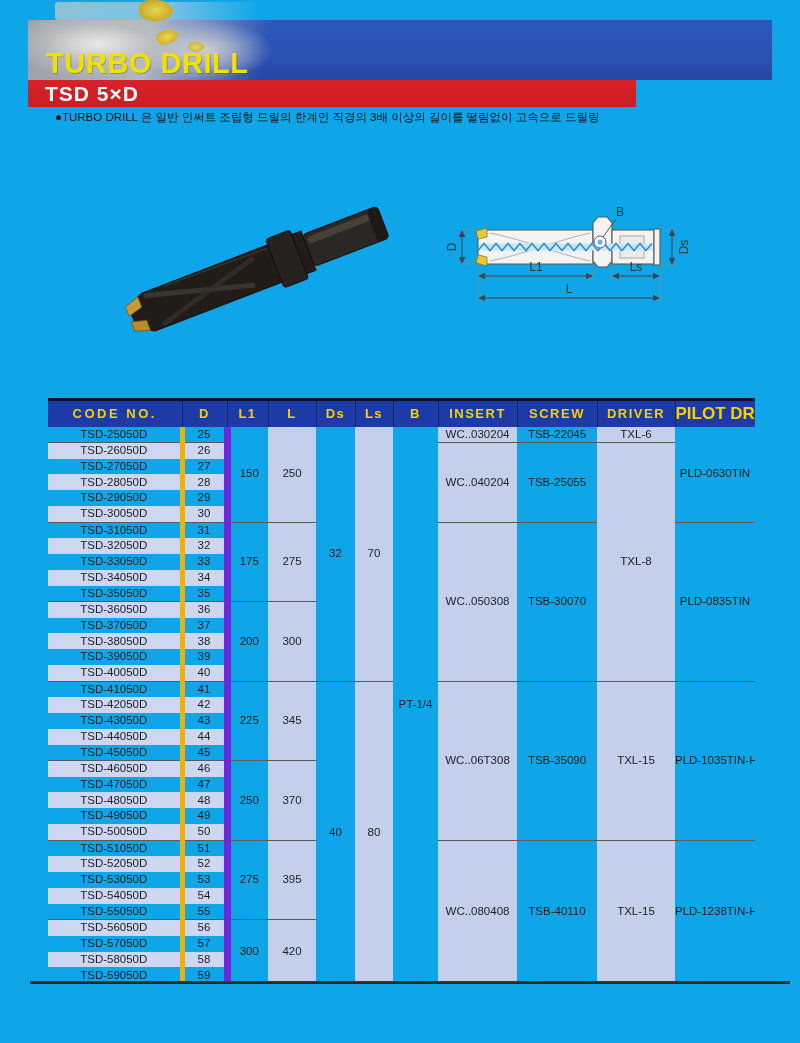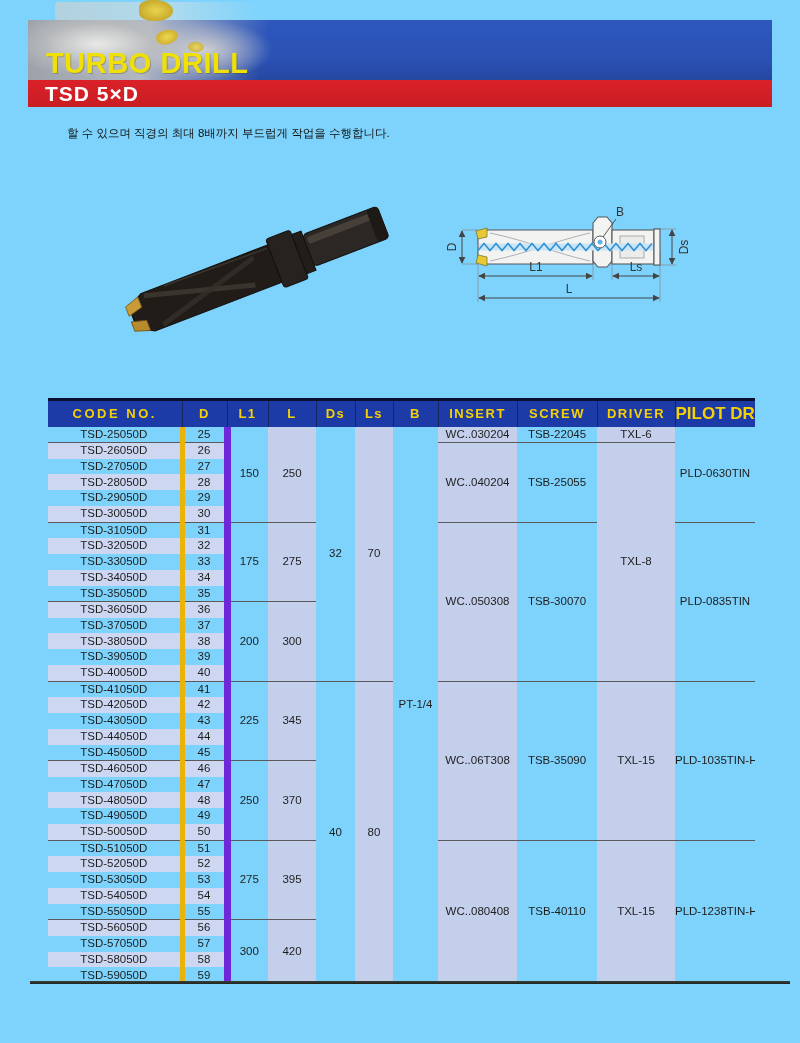--- a/index.html
+++ b/index.html
@@ -1,19 +1,19 @@
 <!DOCTYPE html>
 <html><head>
 <meta charset="utf-8">
 <style>
   * { margin:0; padding:0; box-sizing:border-box; }
   html,body { background:#ffffff; }
   #page {
     position:relative; width:800px; height:1043px;
-    background:#7dd3fc; overflow:hidden;
+    background:#0ea5e9; overflow:hidden;
     font-family:"Liberation Sans", sans-serif; color:#1c1c1c;
   }
 
   
   .banner-blue {
     position:absolute; left:28px; top:20px; width:744px; height:60px;
     background:linear-gradient(180deg,#2e58bd 0%, #2a50b2 70%, #24479f 100%);
     overflow:hidden;
   }
   .banner-photo {
@@ -40,21 +40,21 @@
     border-radius:40% 60% 55% 45%;
   }
   .banner-title {
     position:absolute; left:18px; top:26px;
     font-size:30px; font-weight:800; letter-spacing:.5px;
     color:#f0e003; text-shadow:1px 1px 0 rgba(40,40,0,.25);
     transform:scaleX(.97); transform-origin:left;
     white-space:nowrap;
   }
   .banner-red {
-    position:absolute; left:28px; top:80px; width:744px; height:27px;
+    position:absolute; left:28px; top:80px; width:608px; height:27px;
     background:linear-gradient(180deg,#da2128,#c91e24);
   }
   .banner-red .model {
     position:absolute; left:17px; top:0; line-height:27px;
     font-size:21px; font-weight:bold; color:#ffffff; letter-spacing:1px;
     white-space:nowrap;
   }
 
   
   .intro { position:absolute; font-size:11.5px; line-height:15px; color:#111; white-space:nowrap; }
@@ -116,21 +116,21 @@
     <div class="insert-blob blob-a"></div>
     <div class="insert-blob blob-b"></div>
     <div class="banner-title">TURBO DRILL</div>
   </div>
   <div class="photo-spill"></div>
   <div class="spill-yellow"></div>
   <div class="banner-red">
     <span class="model">TSD 5×D</span>
   </div>
 
-  <p class="intro intro-2">할 수 있으며 직경의 최대 8배까지 부드럽게 작업을 수행합니다.</p>
+  <p class="intro intro-1">●TURBO DRILL 은 일반 인써트 조립형 드릴의 한계인 직경의 3배 이상의 길이를 떨림없이 고속으로 드릴링</p>
 
   <svg class="photo-svg" width="320" height="170" viewBox="100 190 320 170">
     <g transform="translate(133,318) rotate(-21)">
       <path d="M0,-11 L16,-20 H152 V20 H16 L0,11 Z" fill="#211c18" stroke="#14100d" stroke-width="1"></path>
       <path d="M18,-17 L126,13" stroke="#3e3832" stroke-width="5" opacity="0.85" fill="none"></path>
       <path d="M26,17 L134,-13" stroke="#352f2a" stroke-width="5" opacity="0.8" fill="none"></path>
       <path d="M40,-19 L150,-17" stroke="#4a443d" stroke-width="1.5" opacity="0.6" fill="none"></path>
       <polygon points="-3,-13 12,-18 12,-7 -3,-3" fill="#c79b36" stroke="#7a5c1e" stroke-width="0.8"></polygon>
       <polygon points="-3,13 12,18 12,7 -3,3" fill="#b88c2c" stroke="#6e521a" stroke-width="0.8"></polygon>
       <rect x="152" y="-26" width="26" height="52" rx="3" fill="#272220" stroke="#14100d"></rect>

